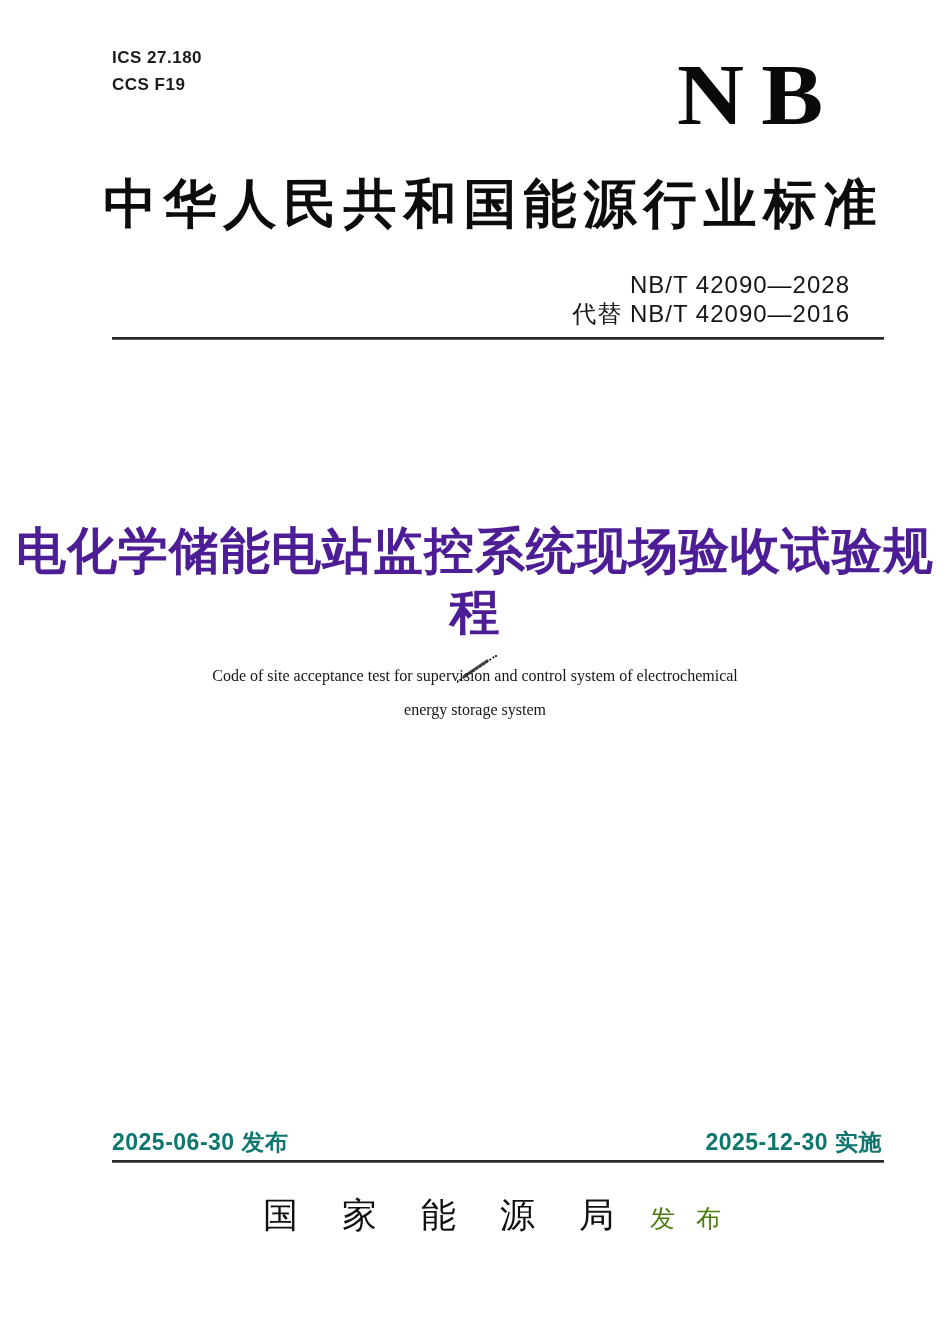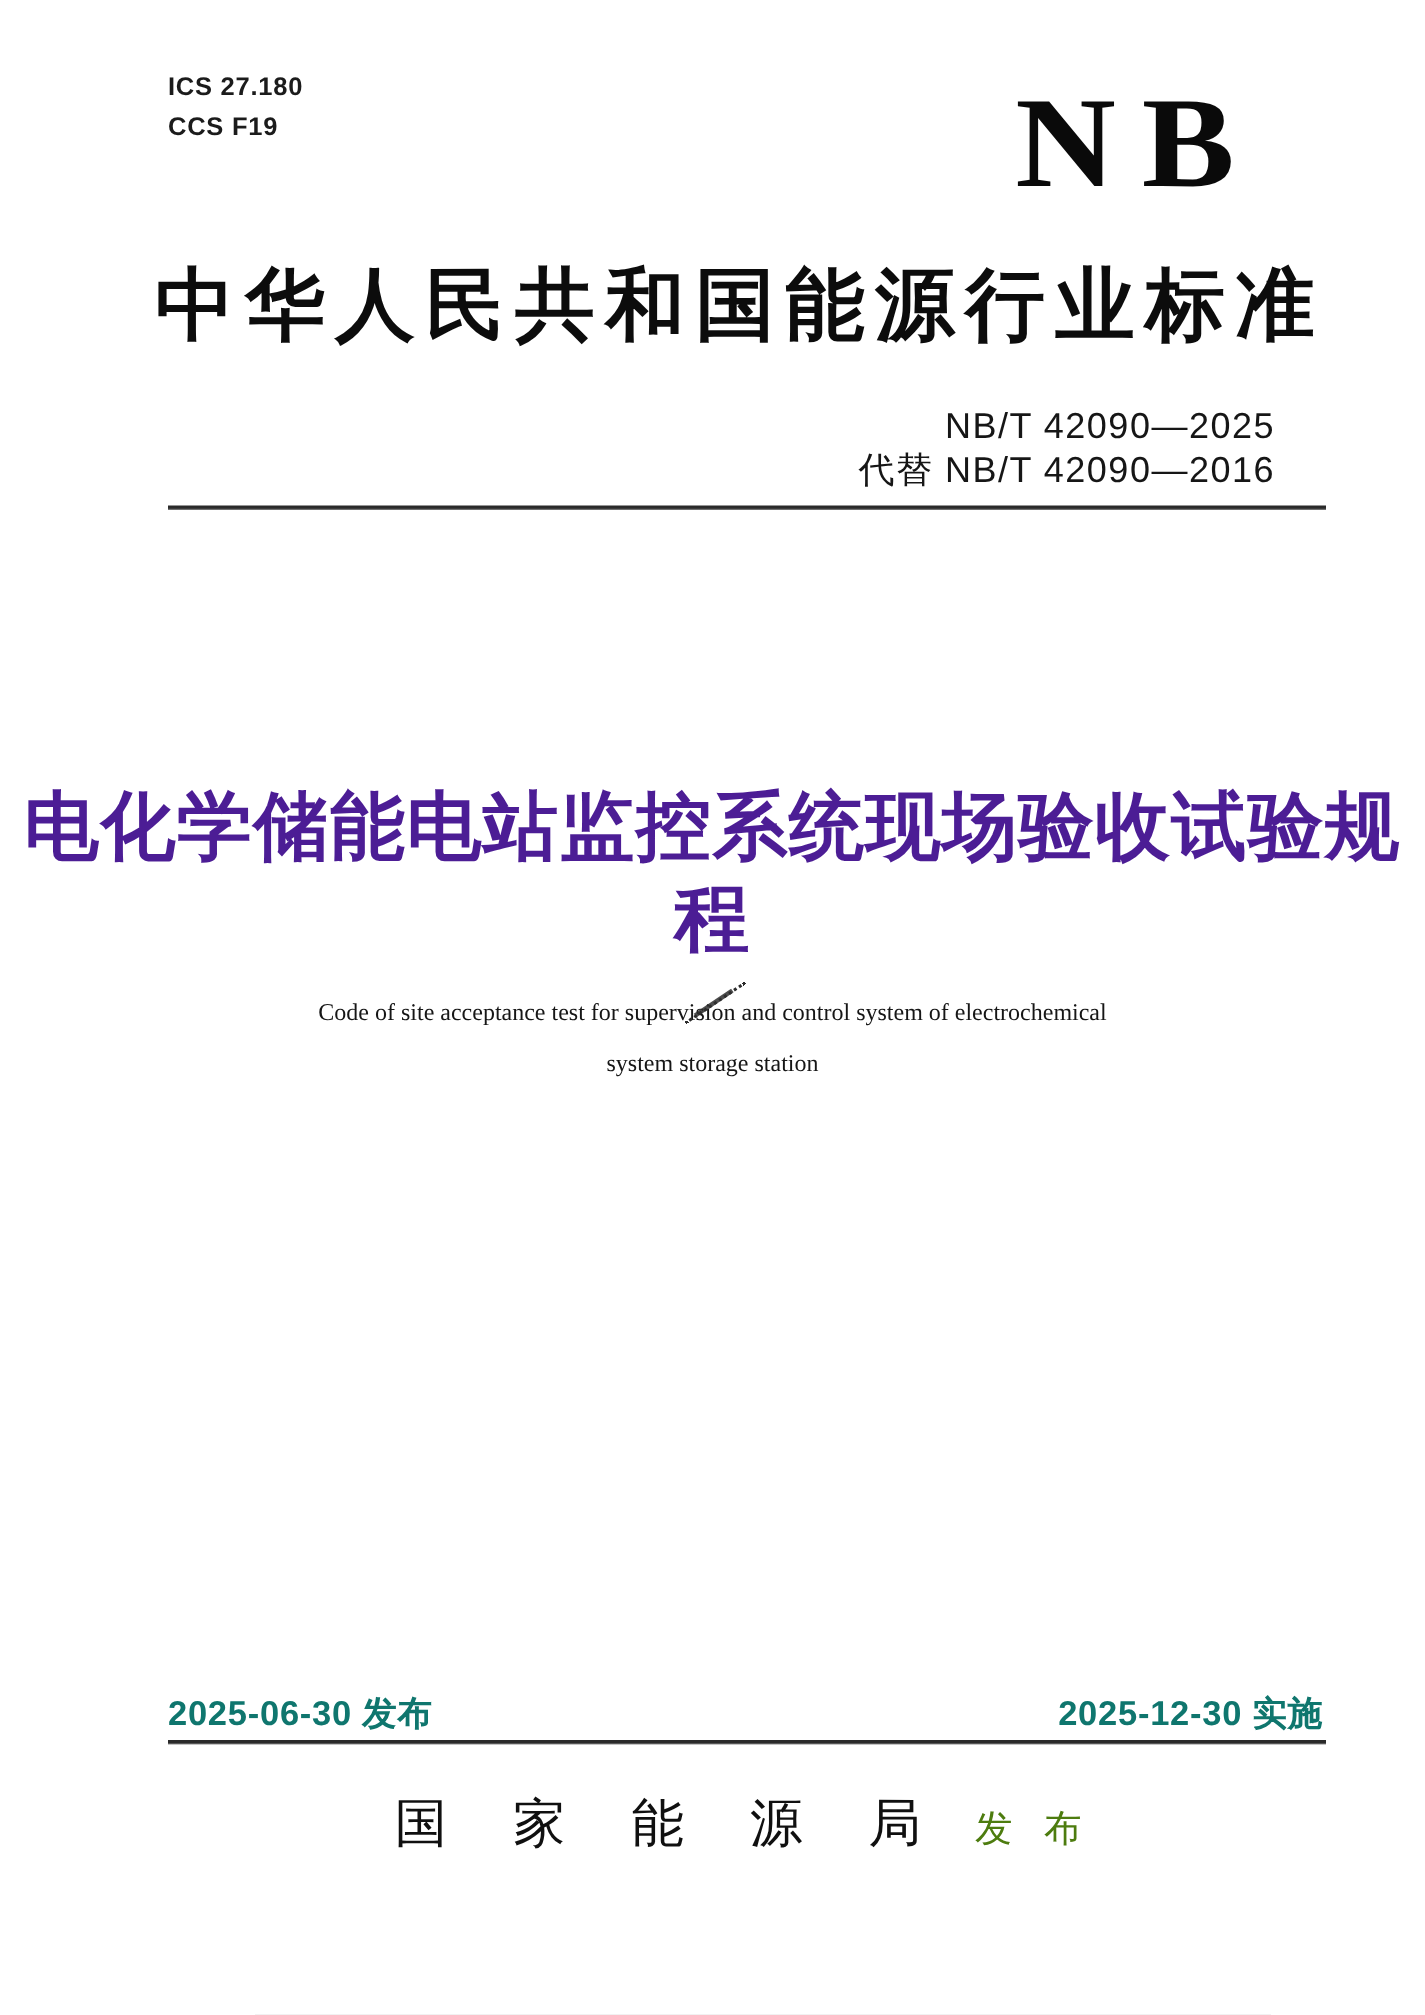--- a/index.html
+++ b/index.html
@@ -193,34 +193,34 @@
   <div class="ics-block">
     <div>ICS 27.180</div>
     <div>CCS F19</div>
   </div>
 
   <div class="nb-logo">NB</div>
 
   <div class="banner">中华人民共和国能源行业标准</div>
 
   <div class="std-block">
-    <div>NB/T 42090—2025</div>
+    <div>NB/T 42090—2028</div>
     <div>代替 NB/T 42090—2016</div>
   </div>
 
   <div class="rule rule-top"></div>
 
   <div class="title-zh">
     <div>电化学储能电站监控系统现场验收试验规</div>
     <div>程</div>
   </div>
 
   <div class="title-en">
     <div>Code of site acceptance test for supervision and control system of electrochemical</div>
-    <div>system storage station</div>
+    <div>energy storage system</div>
   </div>
 
   <div class="stamp"></div>
 
   <div class="dates-row">
     <div>2025-06-30 发布</div>
     <div>2025-12-30 实施</div>
   </div>
 
   <div class="rule rule-bottom"></div>

